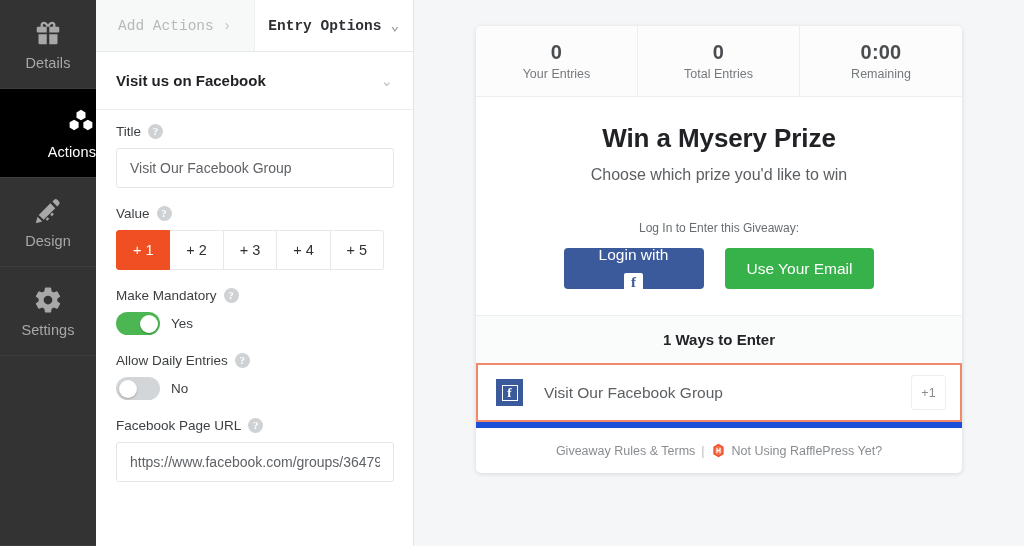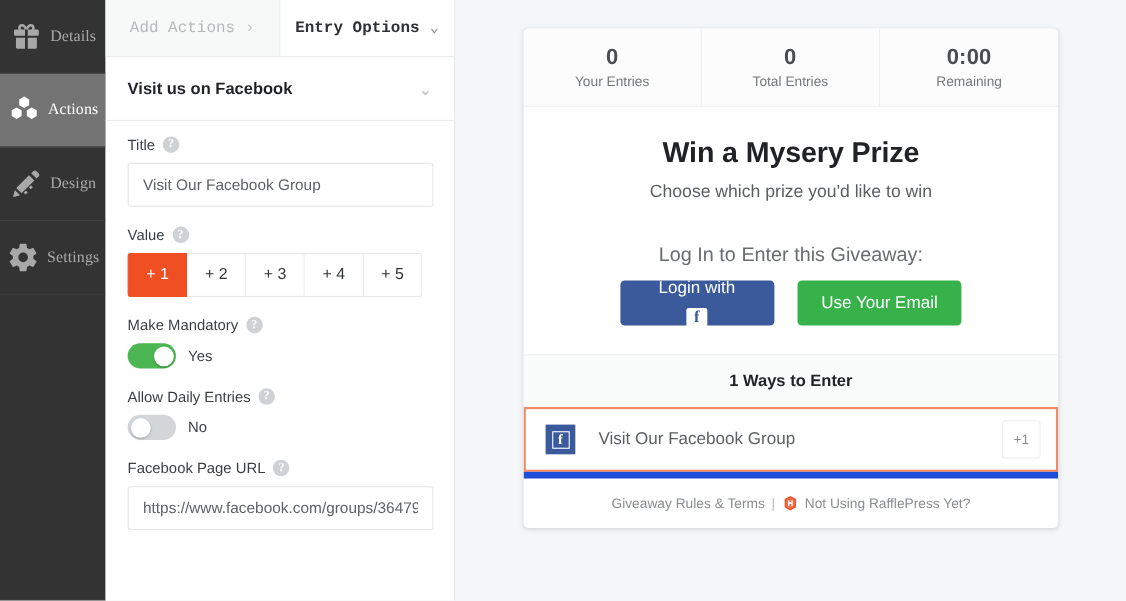--- a/index.html
+++ b/index.html
@@ -12,31 +12,30 @@
   #app { position: relative; width: 1024px; height: 546px; display: flex; }
 
   
   .icon-rail {
     width: 96px; height: 546px;
     background: #333333;
     display: flex; flex-direction: column;
     flex: 0 0 96px;
   }
   .rail-item {
-    height: 67px;
-    display: flex; flex-direction: row;
+    height: 89px;
+    display: flex; flex-direction: column;
     align-items: center; justify-content: center;
     gap: 7px;
     border-bottom: 1px solid #3d3d3d;
     color: #a8a8a8;
     cursor: pointer;
     user-select: none;
-    font-family: Liberation Serif, serif;
-  }
-  .rail-item.active { background: #737373; color: #ffffff; }
+  }
+  .rail-item.active { background: #000000; color: #ffffff; align-items: flex-end; }
   .rail-item .rail-icon { width: 30px; height: 30px; display:block; }
   .rail-item .rail-icon svg { width: 30px; height: 30px; display: block; fill: currentColor; }
   .rail-label { font-size: 14.5px; letter-spacing: .1px; }
   .rail-filler { flex: 1 1 auto; border-top: 0; }
 
   
   .editor {
     width: 318px; flex: 0 0 318px;
     height: 546px;
     background: #ffffff;
@@ -147,21 +146,21 @@
   .stat-num { font-size: 20px; font-weight: 700; color: #4a4d50; letter-spacing: .2px; }
   .stat-cap { font-size: 12.5px; color: #76797c; }
 
   .widget-body { padding: 26px 30px 0 30px; text-align: center; }
   .giveaway-title {
     font-size: 26px; font-weight: 700; color: #202225;
     letter-spacing: -.1px;
   }
   .giveaway-sub { font-size: 16px; color: #5b5e61; margin-top: 12px; }
 
-  .login-label { font-size: 18px; color: #6a6d70; margin-top: 37px; }
+  .login-label { font-size: 12px; color: #6a6d70; margin-top: 37px; }
   .login-btns {
     display: flex; justify-content: center; gap: 21px;
     margin-top: 13px; padding-bottom: 26px;
   }
   .btn {
     height: 41px; border: none; border-radius: 4px;
     font-size: 15.5px; color: #ffffff;
     display: flex; align-items: center; justify-content: center; gap: 9px;
     cursor: pointer; font-family: "Liberation Sans", sans-serif;
     padding: 0 22px;

